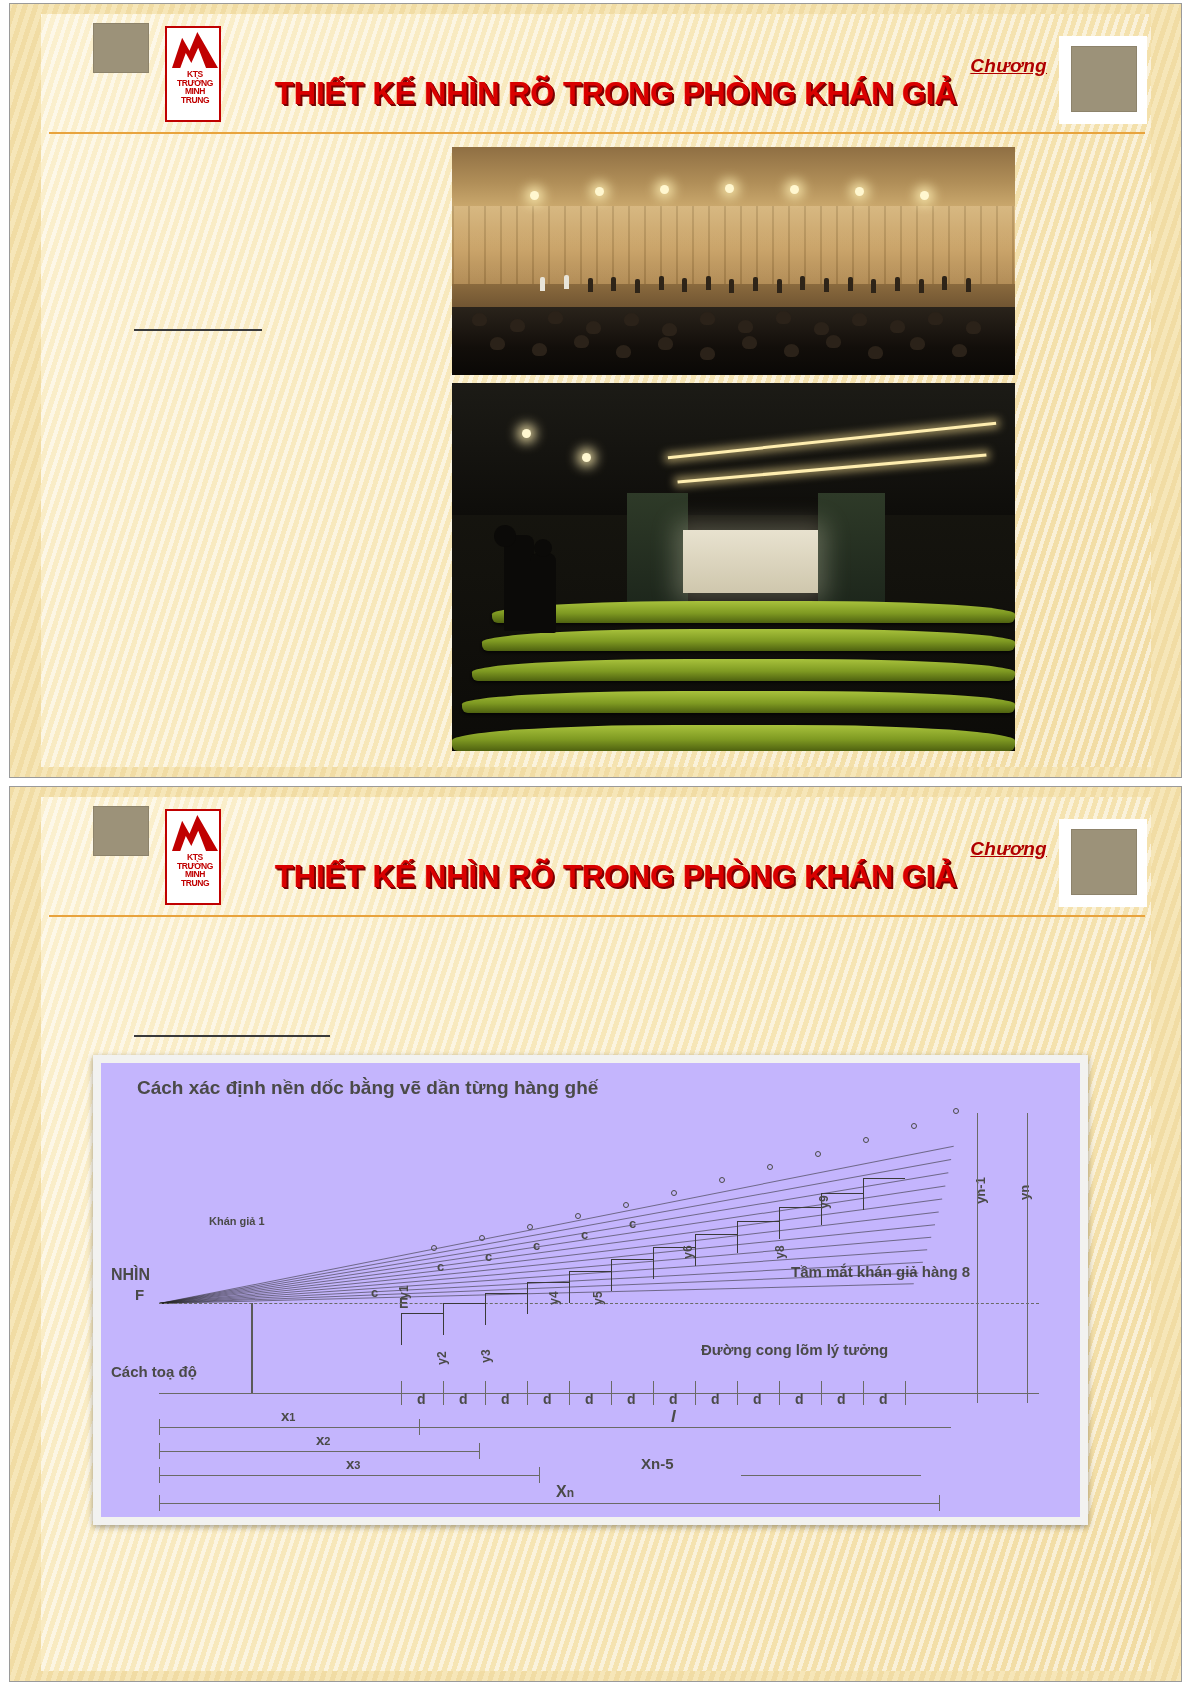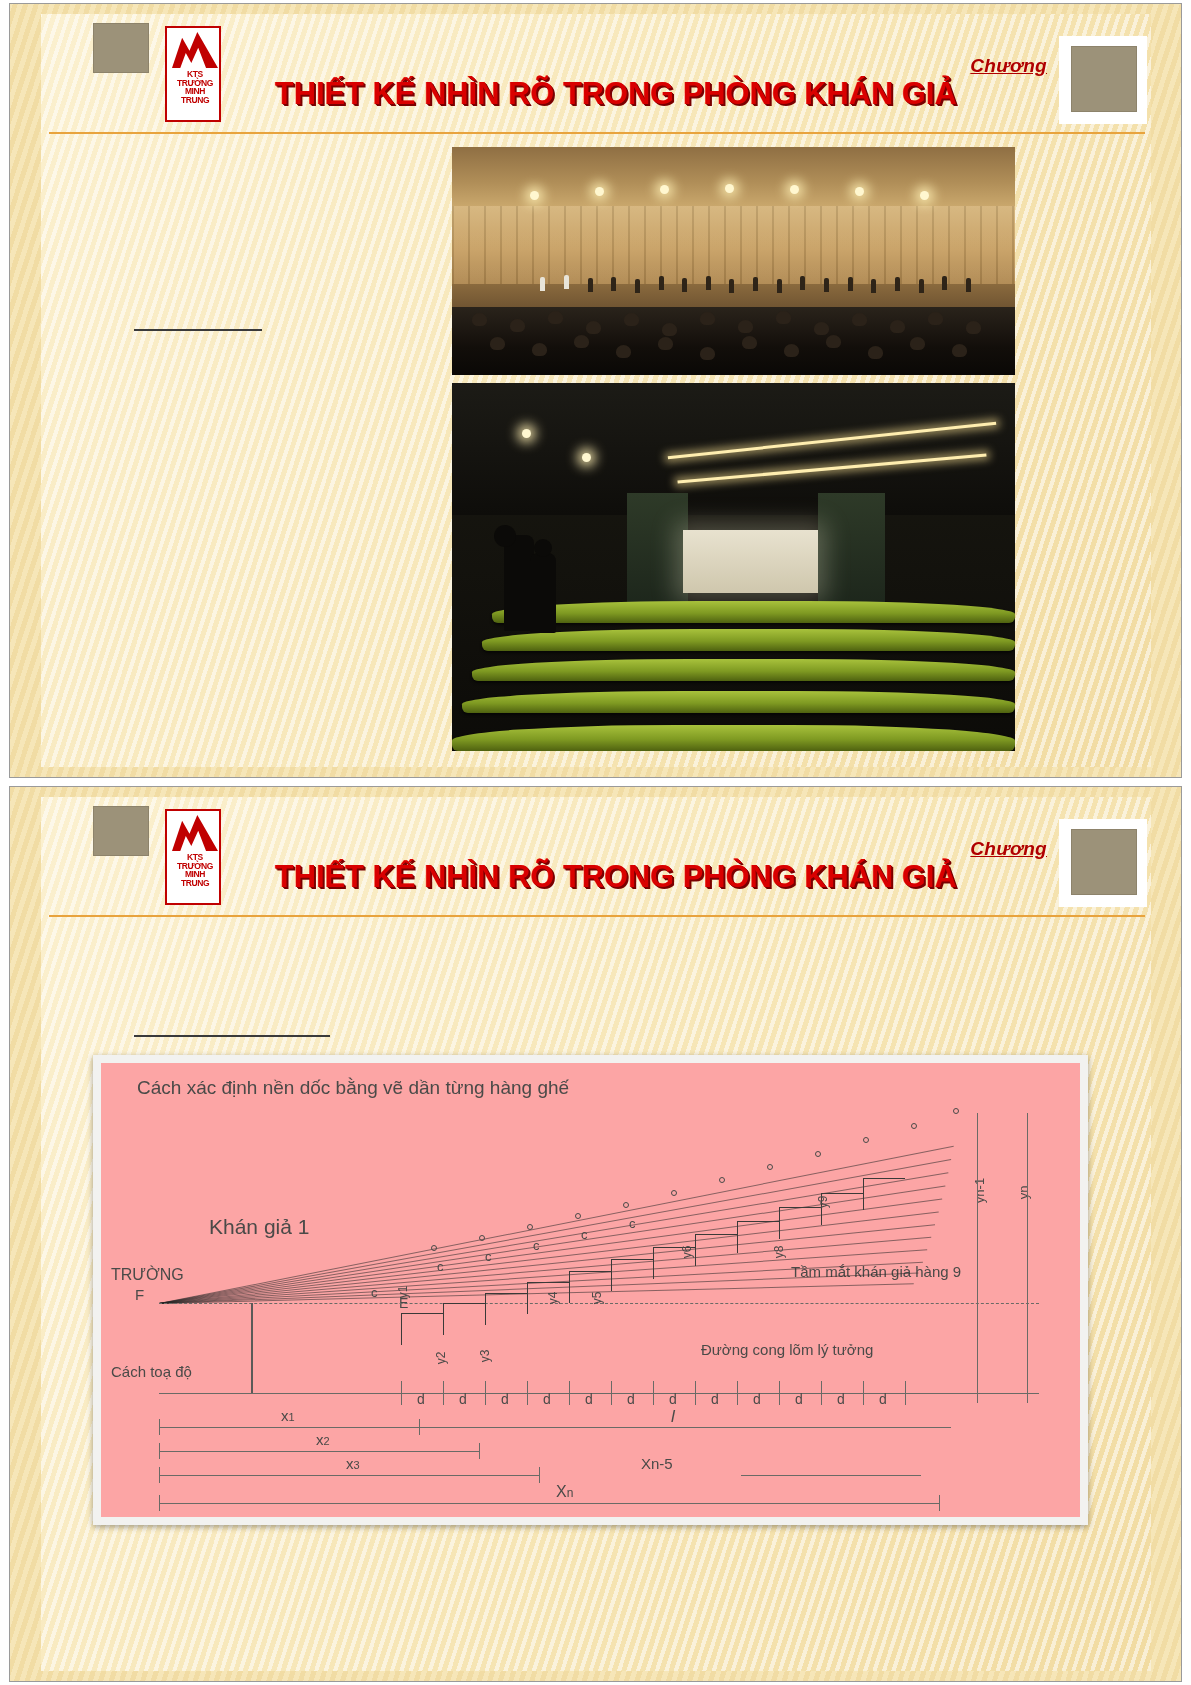--- a/index.html
+++ b/index.html
@@ -307,23 +307,24 @@
     width: 995px;
     height: 470px;
     background: #f2f2f0;
     box-shadow: 0 2px 6px rgba(0,0,0,0.35);
     padding: 8px;
   }
   .diagram-inner {
     position: relative;
     width: 100%;
     height: 100%;
-    background: #fca5a5;
+    background: #c4b5fd;
     overflow: hidden;
     color: #3a3a3a;
+    font-weight: bold;
   }
   .dg-text {
     position: absolute;
     font-family: "Liberation Sans", sans-serif;
     color: #4a4a48;
     white-space: nowrap;
   }
   .dg-line {
     position: absolute;
     background: #5a5a58;
@@ -490,28 +491,28 @@
         <div class="hdr-rule"></div>
       </div>
 
       <div class="underline-mark s2-underline"></div>
 
       <div class="diagram">
         <div class="diagram-inner">
 
           <div class="dg-text" style="left:36px; top:14px; font-size:19px;">Cách xác định nền dốc bằng vẽ dần từng hàng ghế</div>
 
-          <div class="dg-text" style="left:108px; top:152px; font-size:21px;">Khán giả 1</div>
-
-          <div class="dg-text" style="left:10px; top:203px; font-size:16px;">TRƯỜNG</div>
+          <div class="dg-text" style="left:108px; top:152px; font-size:11px;">Khán giả 1</div>
+
+          <div class="dg-text" style="left:10px; top:203px; font-size:16px;">NHÌN</div>
           <div class="dg-text" style="left:34px; top:223px; font-size:15px;">F</div>
 
           <div class="dg-text" style="left:10px; top:300px; font-size:15px;">Cách toạ độ</div>
 
-          <div class="dg-text" style="left:690px; top:200px; font-size:15px;">Tầm mắt khán giả hàng 9</div>
+          <div class="dg-text" style="left:690px; top:200px; font-size:15px;">Tầm mắt khán giả hàng 8</div>
 
           <div class="dg-text" style="left:600px; top:272px; font-size:15px;margin-top:6px;">Đường cong lõm lý tưởng</div>
 
           <div class="dg-text" style="left:298px; top:232px; font-size:14px;">E</div>
 
           <div class="fan" style="left:58px; top:240px; width:810px; transform:rotate(-11.2deg);"></div>
           <div class="fan" style="left:58px; top:240px; width:805px; transform:rotate(-10.3deg);"></div>
           <div class="fan" style="left:58px; top:240px; width:800px; transform:rotate(-9.4deg);"></div>
           <div class="fan" style="left:58px; top:240px; width:795px; transform:rotate(-8.5deg);"></div>
           <div class="fan" style="left:58px; top:240px; width:790px; transform:rotate(-7.6deg);"></div>

